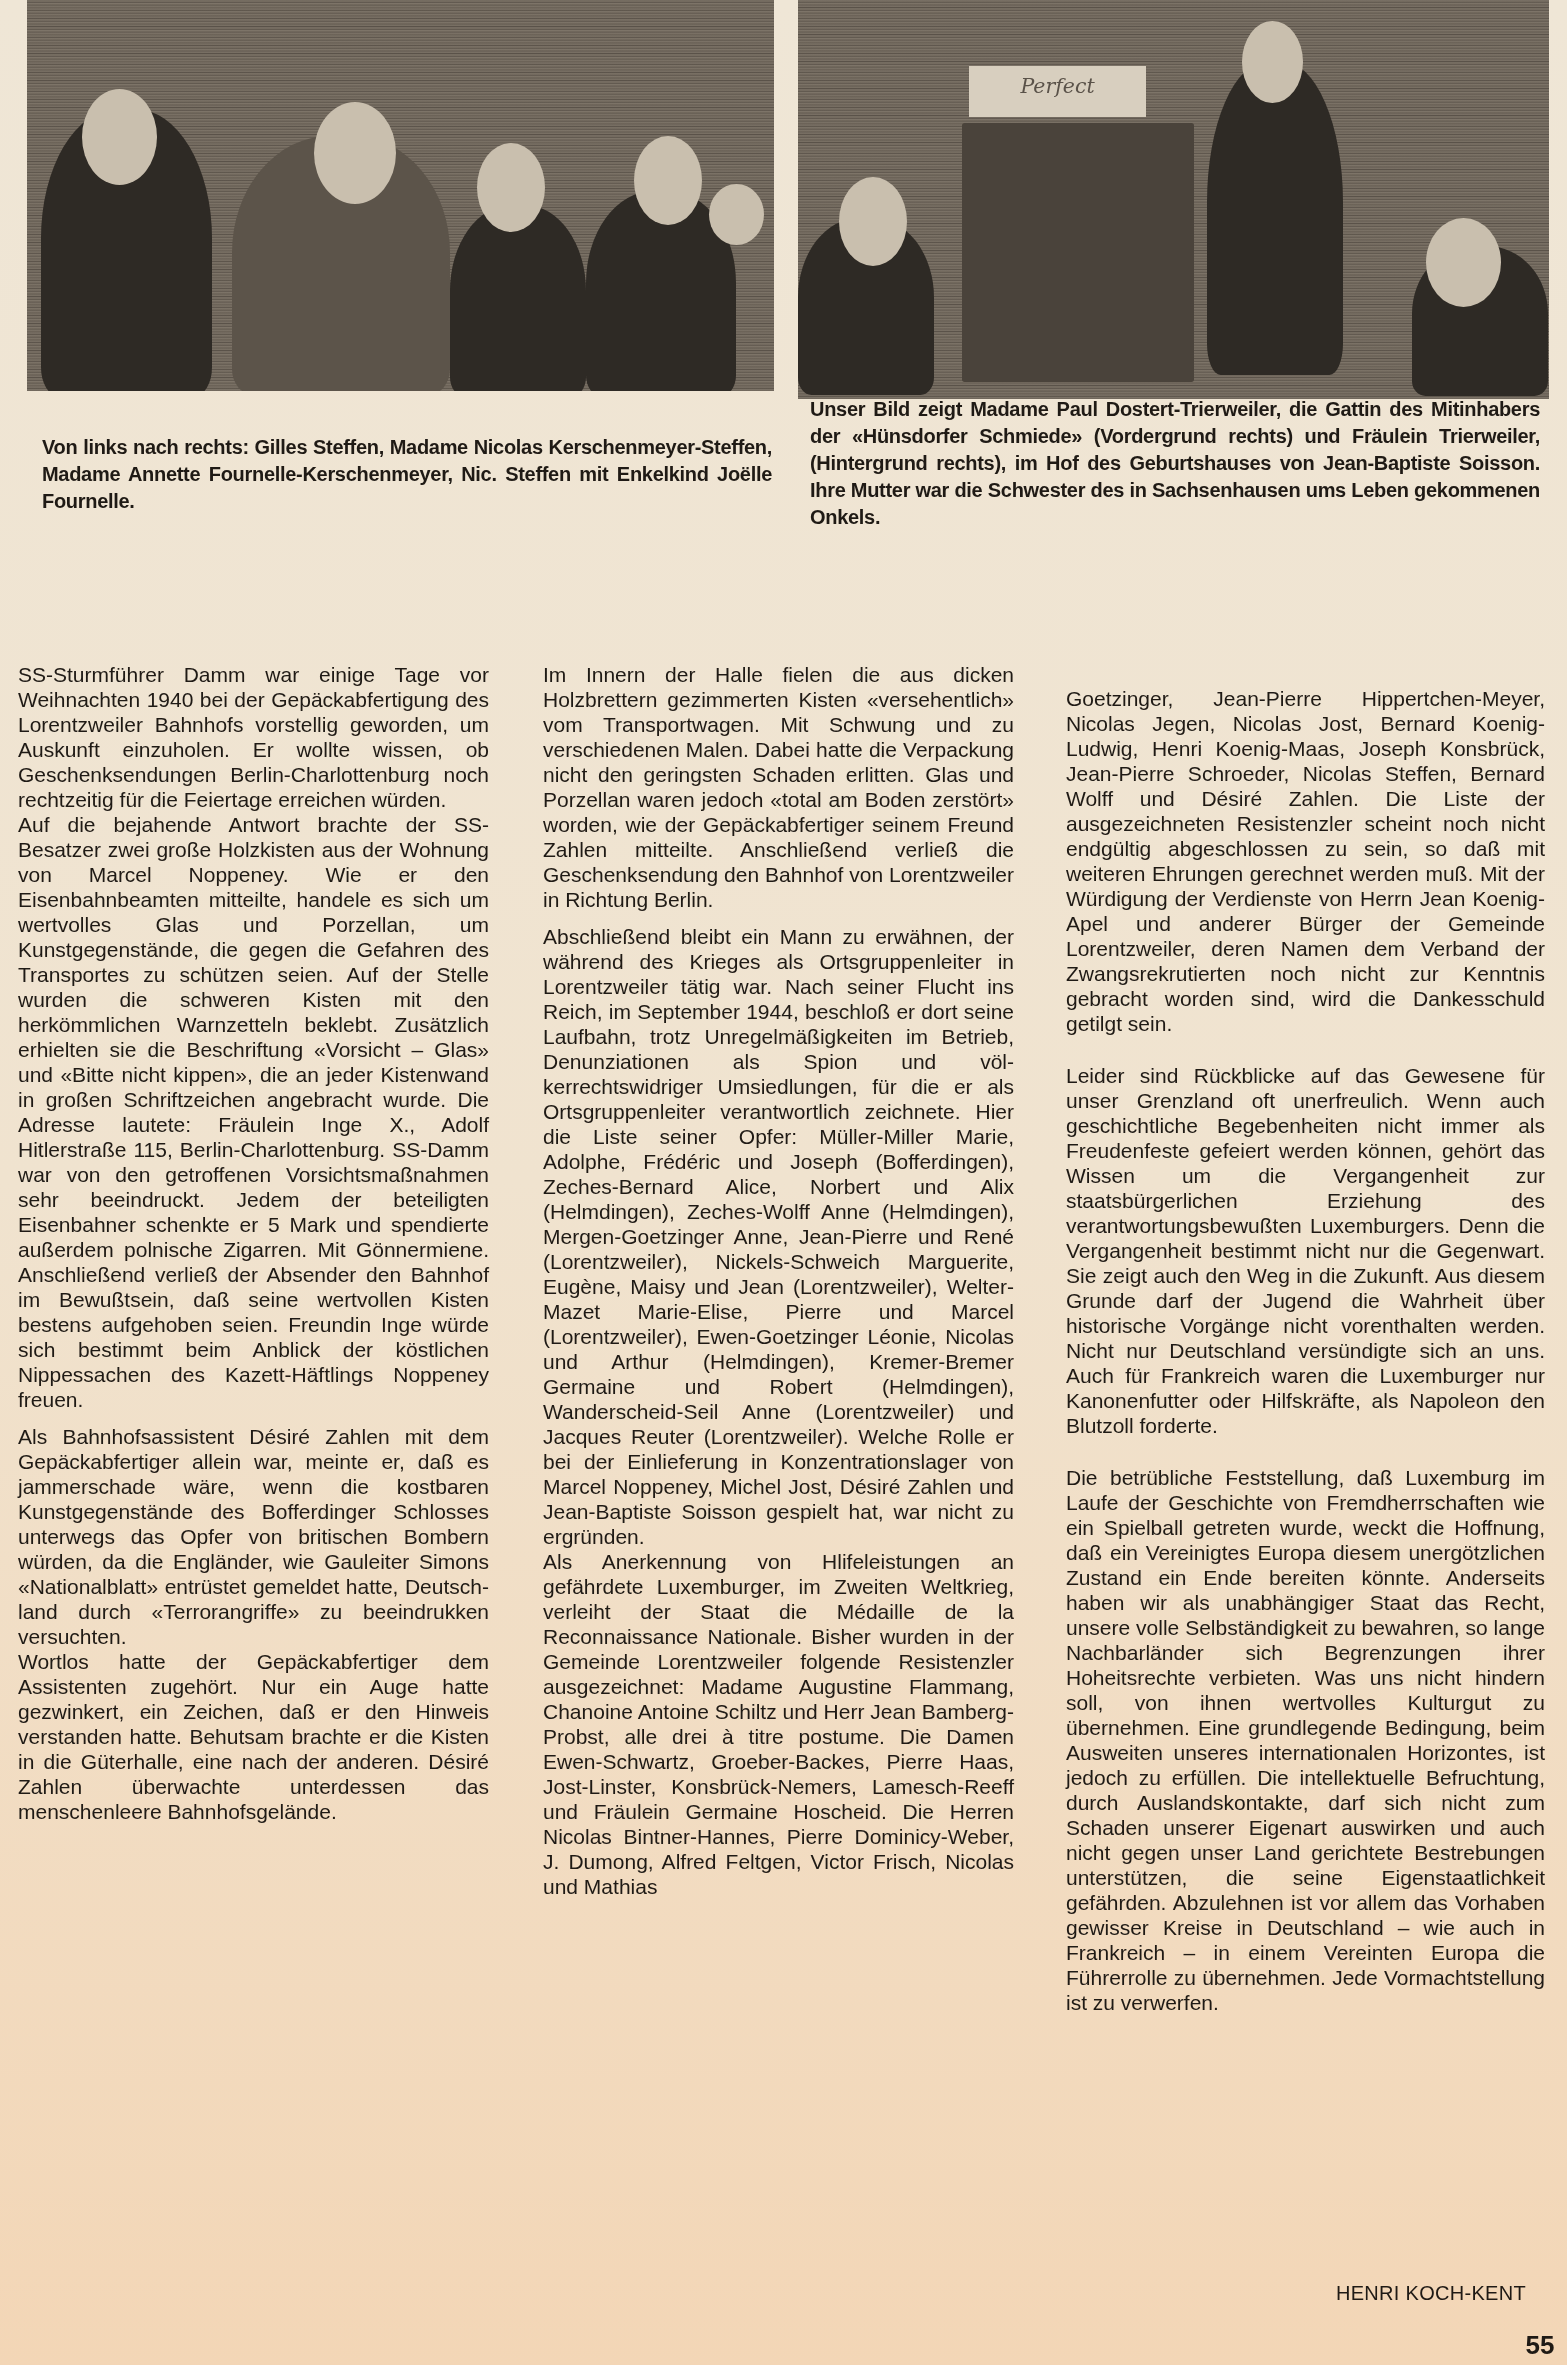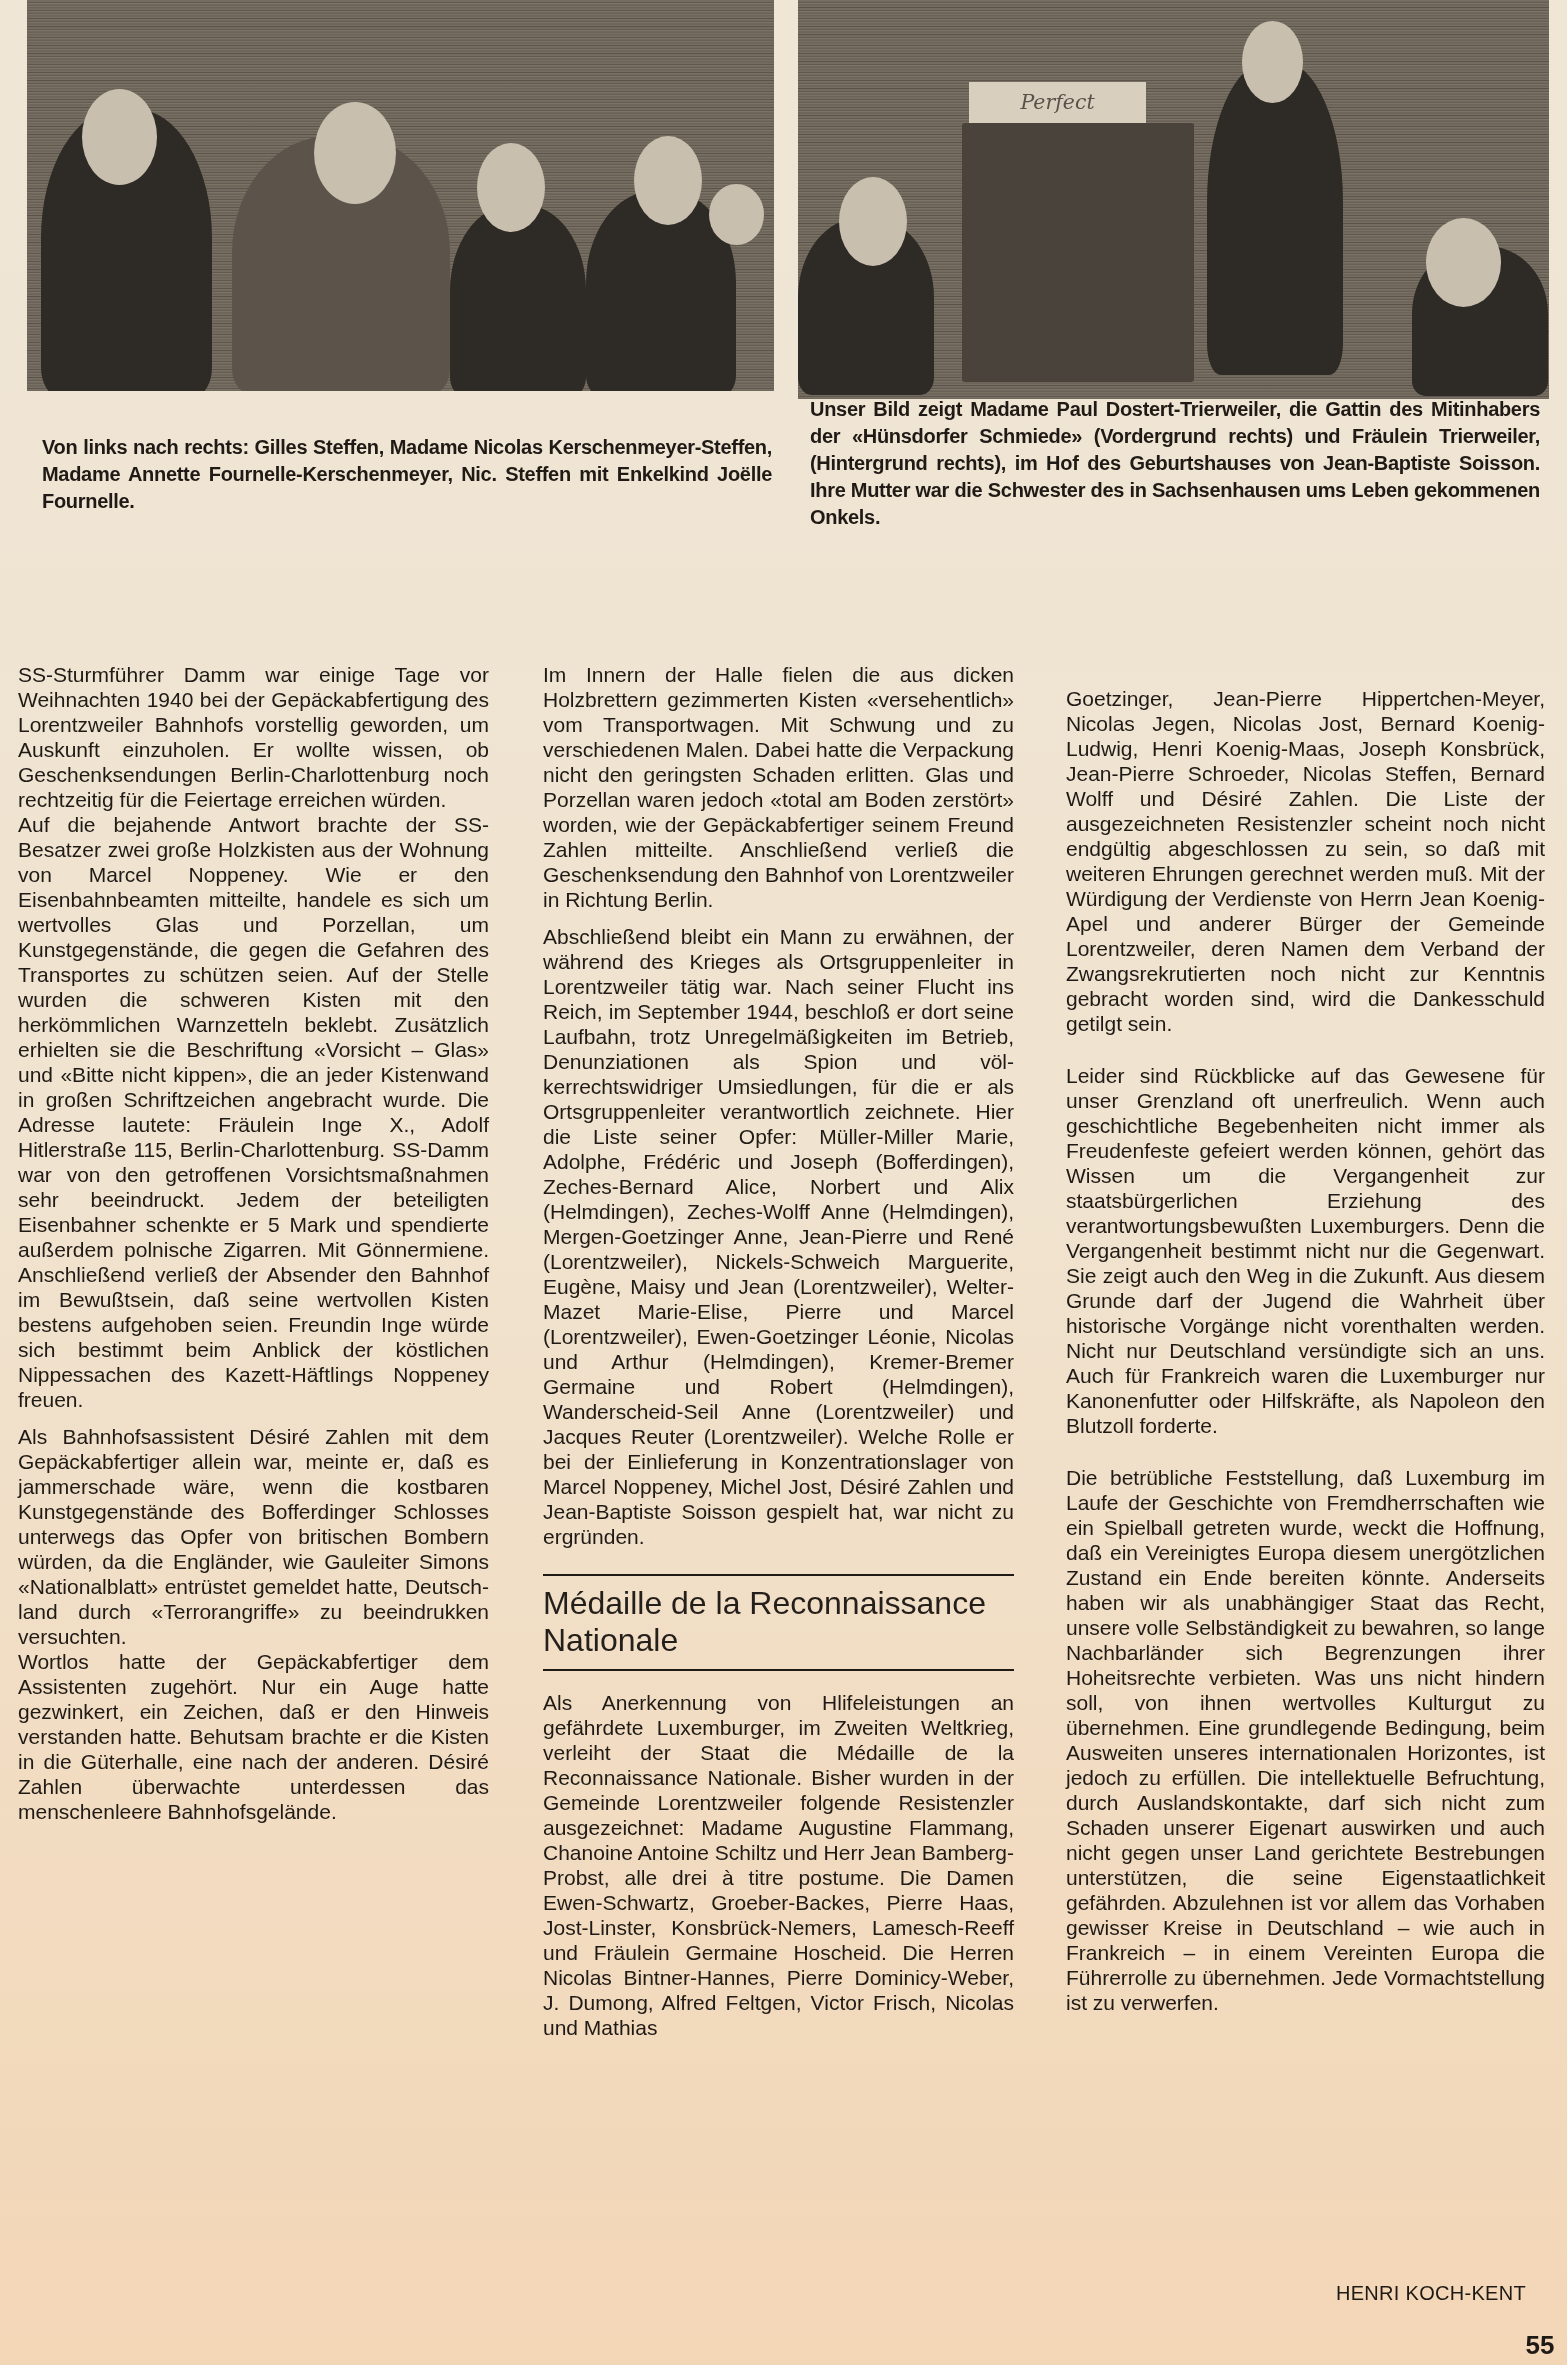--- a/index.html
+++ b/index.html
@@ -24,21 +24,21 @@
     position: absolute;
     border-radius: 45% 45% 10% 10%;
     background: #2e2a25;
   }
   .photo .face {
     position: absolute;
     border-radius: 50%;
     background: #c9bfae;
   }
   .photo .label-perfect {
-    position: absolute; left: 171px; top: 82px; width: 177px; height: 51px;
+    position: absolute; left: 171px; top: 66px; width: 177px; height: 51px;
     background: #d8cfbf; color: #5a5249; font-family: "DejaVu Serif", serif;
     font-size: 20.5px; font-style: italic; text-align: center; line-height: 41px;
   }
   .caption {
     position: absolute;
     font-family: "Liberation Sans", sans-serif;
     font-weight: bold;
     font-size: 20px;
     line-height: 27px;
     text-align: justify;
@@ -118,21 +118,20 @@
 <div class="col col-1">
   <p>SS-Sturmführer Damm war einige Tage vor Weihnachten 1940 bei der Gepäckabferti­gung des Lorentzweiler Bahnhofs vorstel­lig geworden, um Auskunft einzuholen. Er wollte wissen, ob Geschenksendungen Berlin-Charlottenburg noch rechtzeitig für die Feiertage erreichen würden.</p>
   <p>Auf die bejahende Antwort brachte der SS-Besatzer zwei große Holzkisten aus der Wohnung von Marcel Noppeney. Wie er den Eisenbahnbeamten mitteilte, han­dele es sich um wertvolles Glas und Por­zellan, um Kunstgegenstände, die gegen die Gefahren des Transportes zu schützen seien. Auf der Stelle wurden die schwe­ren Kisten mit den herkömmlichen Warn­zetteln beklebt. Zusätzlich erhielten sie die Beschriftung «Vorsicht – Glas» und «Bitte nicht kippen», die an jeder Kistenwand in großen Schriftzeichen angebracht wurde. Die Adresse lautete: Fräulein Inge X., Adolf Hitlerstraße 115, Berlin-Charlotten­burg. SS-Damm war von den getroffenen Vorsichtsmaßnahmen sehr beeindruckt. Jedem der beteiligten Eisenbahner schenk­te er 5 Mark und spendierte außerdem polnische Zigarren. Mit Gönnermiene. An­schließend verließ der Absender den Bahn­hof im Bewußtsein, daß seine wertvollen Kisten bestens aufgehoben seien. Freundin Inge würde sich bestimmt beim Anblick der köstlichen Nippessachen des Kazett-Häftlings Noppeney freuen.</p>
   <p class="gap">Als Bahnhofsassistent Désiré Zahlen mit dem Gepäckabfertiger allein war, meinte er, daß es jammerschade wäre, wenn die kostbaren Kunstgegenstände des Boffer­dinger Schlosses unterwegs das Opfer von britischen Bombern würden, da die Eng­länder, wie Gauleiter Simons «National­blatt» entrüstet gemeldet hatte, Deutsch­land durch «Terrorangriffe» zu beeindruk­ken versuchten.</p>
   <p>Wortlos hatte der Gepäckabfertiger dem Assistenten zugehört. Nur ein Auge hatte gezwinkert, ein Zeichen, daß er den Hin­weis verstanden hatte. Behutsam brachte er die Kisten in die Güterhalle, eine nach der anderen. Désiré Zahlen überwachte unterdessen das menschenleere Bahnhofs­gelände.</p>
 </div>
 
 <div class="col col-2">
   <p>Im Innern der Halle fielen die aus dicken Holzbrettern gezimmerten Kisten «verse­hentlich» vom Transportwagen. Mit Schwung und zu verschiedenen Malen. Dabei hatte die Verpackung nicht den ge­ringsten Schaden erlitten. Glas und Por­zellan waren jedoch «total am Boden zer­stört» worden, wie der Gepäckabfertiger seinem Freund Zahlen mitteilte. Anschlie­ßend verließ die Geschenksendung den Bahnhof von Lorentzweiler in Richtung Berlin.</p>
   <p class="gap">Abschließend bleibt ein Mann zu erwäh­nen, der während des Krieges als Orts­gruppenleiter in Lorentzweiler tätig war. Nach seiner Flucht ins Reich, im Sep­tember 1944, beschloß er dort seine Laufbahn, trotz Unregelmäßigkeiten im Betrieb, Denunziationen als Spion und völ­kerrechtswidriger Umsiedlungen, für die er als Ortsgruppenleiter verantwortlich zeich­nete. Hier die Liste seiner Opfer: Müller-Miller Marie, Adolphe, Frédéric und Jo­seph (Bofferdingen), Zeches-Bernard Alice, Norbert und Alix (Helmdingen), Zeches-Wolff Anne (Helmdingen), Mergen-Goetzin­ger Anne, Jean-Pierre und René (Lorentz­weiler), Nickels-Schweich Marguerite, Eugène, Maisy und Jean (Lorentzweiler), Welter-Mazet Marie-Elise, Pierre und Mar­cel (Lorentzweiler), Ewen-Goetzinger Léo­nie, Nicolas und Arthur (Helmdingen), Kre­mer-Bremer Germaine und Robert (Helm­dingen), Wanderscheid-Seil Anne (Lorentz­weiler) und Jacques Reuter (Lorentzweiler). Welche Rolle er bei der Einlieferung in Konzentrationslager von Marcel Noppeney, Michel Jost, Désiré Zahlen und Jean-Bap­tiste Soisson gespielt hat, war nicht zu ergründen.</p>
-  <div class="headline headline-2">Médaille de la Reconnaissance Nationale</div>
   <p>Als Anerkennung von Hlifeleistungen an gefährdete Luxemburger, im Zweiten Welt­krieg, verleiht der Staat die Médaille de la Reconnaissance Nationale. Bisher wur­den in der Gemeinde Lorentzweiler fol­gende Resistenzler ausgezeichnet: Mada­me Augustine Flammang, Chanoine Antoi­ne Schiltz und Herr Jean Bamberg-Probst, alle drei à titre postume. Die Damen Ewen-Schwartz, Groeber-Backes, Pierre Haas, Jost-Linster, Konsbrück-Nemers, Lamesch-Reeff und Fräulein Germaine Hoscheid. Die Herren Nicolas Bintner-Hannes, Pierre Dominicy-Weber, J. Dumong, Alfred Felt­gen, Victor Frisch, Nicolas und Mathias</p>
 </div>
 
 <div class="col col-3">
   <p>Goetzinger, Jean-Pierre Hippertchen-Meyer, Nicolas Jegen, Nicolas Jost, Bernard Koe­nig-Ludwig, Henri Koenig-Maas, Joseph Konsbrück, Jean-Pierre Schroeder, Nicolas Steffen, Bernard Wolff und Désiré Zahlen. Die Liste der ausgezeichneten Resistenz­ler scheint noch nicht endgültig abge­schlossen zu sein, so daß mit weiteren Ehrungen gerechnet werden muß. Mit der Würdigung der Verdienste von Herrn Jean Koenig-Apel und anderer Bürger der Ge­meinde Lorentzweiler, deren Namen dem Verband der Zwangsrekrutierten noch nicht zur Kenntnis gebracht worden sind, wird die Dankesschuld getilgt sein.</p>
   <p class="gap" style="margin-top:27px">Leider sind Rückblicke auf das Gewesene für unser Grenzland oft unerfreulich. Wenn auch geschichtliche Begebenheiten nicht immer als Freudenfeste gefeiert werden können, gehört das Wissen um die Ver­gangenheit zur staatsbürgerlichen Erzie­hung des verantwortungsbewußten Luxem­burgers. Denn die Vergangenheit bestimmt nicht nur die Gegenwart. Sie zeigt auch den Weg in die Zukunft. Aus diesem Grunde darf der Jugend die Wahrheit über historische Vorgänge nicht vorenthalten werden. Nicht nur Deutschland versün­digte sich an uns. Auch für Frankreich waren die Luxemburger nur Kanonenfutter oder Hilfskräfte, als Napoleon den Blut­zoll forderte.</p>
   <p class="gap" style="margin-top:27px">Die betrübliche Feststellung, daß Luxem­burg im Laufe der Geschichte von Fremd­herrschaften wie ein Spielball getreten wurde, weckt die Hoffnung, daß ein Ver­einigtes Europa diesem unergötzlichen Zu­stand ein Ende bereiten könnte. Ander­seits haben wir als unabhängiger Staat das Recht, unsere volle Selbständigkeit zu bewahren, so lange Nachbarländer sich Begrenzungen ihrer Hoheitsrechte verbie­ten. Was uns nicht hindern soll, von ihnen wertvolles Kulturgut zu übernehmen. Eine grundlegende Bedingung, beim Ausweiten unseres internationalen Horizontes, ist je­doch zu erfüllen. Die intellektuelle Be­fruchtung, durch Auslandskontakte, darf sich nicht zum Schaden unserer Eigenart auswirken und auch nicht gegen unser Land gerichtete Bestrebungen unterstützen, die seine Eigenstaatlichkeit gefährden. Ab­zulehnen ist vor allem das Vorhaben ge­wisser Kreise in Deutschland – wie auch in Frankreich – in einem Vereinten Europa die Führerrolle zu übernehmen. Jede Vor­machtstellung ist zu verwerfen.</p>
 </div>
 
 <div class="byline">HENRI KOCH-KENT</div>

